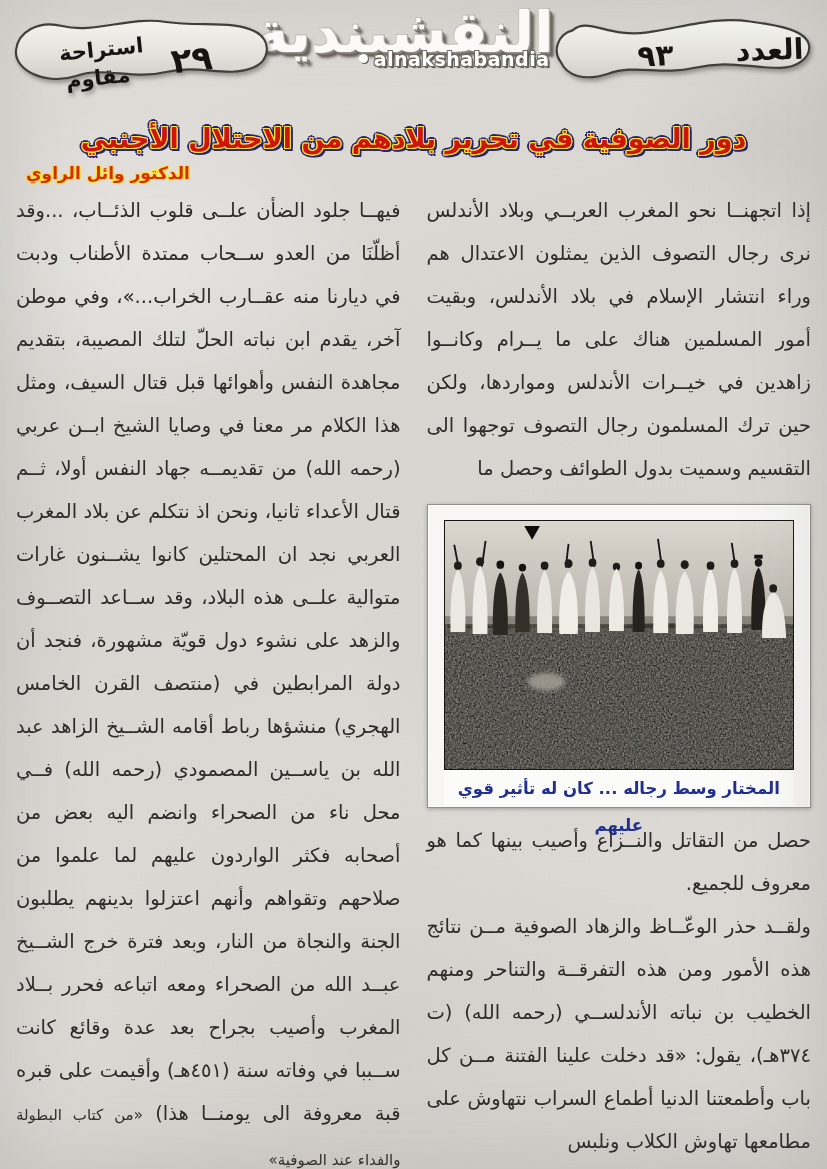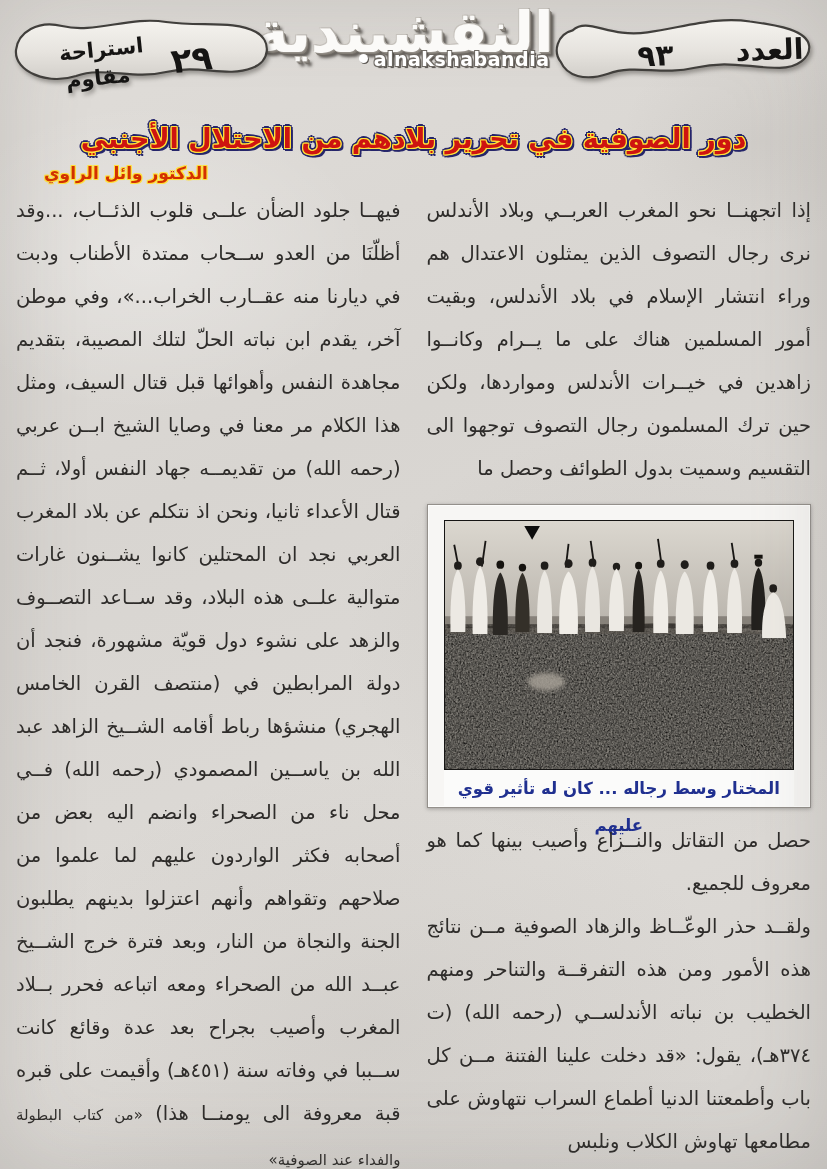--- a/index.html
+++ b/index.html
@@ -46,21 +46,21 @@
     text-align:center;font-weight:bold;color:#ce1410;
     text-shadow:
       1px 1px 0 #ffe13a, -1px 1px 0 #ffe13a, 1px -1px 0 #ffe13a, -1px -1px 0 #ffe13a,
       0 1px 0 #ffe13a, 0 -1px 0 #ffe13a, 1px 0 0 #ffe13a, -1px 0 0 #ffe13a,
       2px 2px 0 #26266b, 3px 3px 0 #26266b, -2px -2px 0 #26266b, 2px -2px 0 #26266b,
       -2px 2px 0 #26266b, 3px 0 0 #26266b, 0 3px 0 #26266b, -3px 0 0 #26266b, 0 -3px 0 #26266b;
   }
   .title-main{font-size:27px;line-height:34px;margin-top:10px;}
   .title-sub{font-size:23px;line-height:30px;margin-top:4px;}
   .author{
-    margin:7px 28px 0 0;direction:ltr;text-align:left;padding-left:44px;
+    margin:7px 28px 0 0;direction:ltr;text-align:left;padding-left:26px;
     font-size:17px;font-weight:bold;color:#d33000;height:24px;
     text-shadow:0 0 2px #ffe13a, 1px 1px 0 #ffe13a, -1px -1px 0 #ffe13a, 1px -1px 0 #ffe13a, -1px 1px 0 #ffe13a;
   }
 
   
   .cols{display:flex;gap:26px;padding:2px 16px 0;}
   .col{flex:1;min-width:0;}
   .body-text{
     font-size:19.5px;line-height:43px;text-align:justify;color:#2e2c2a;margin:0;
   }

